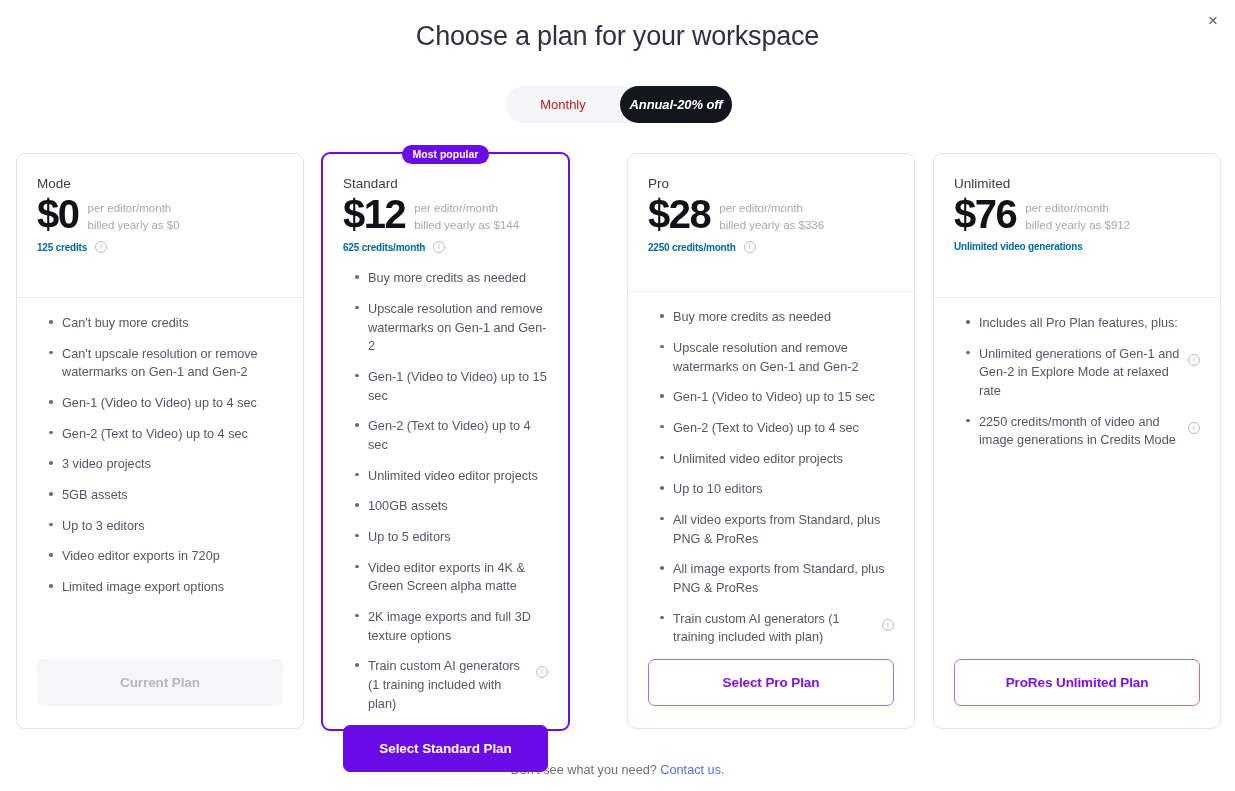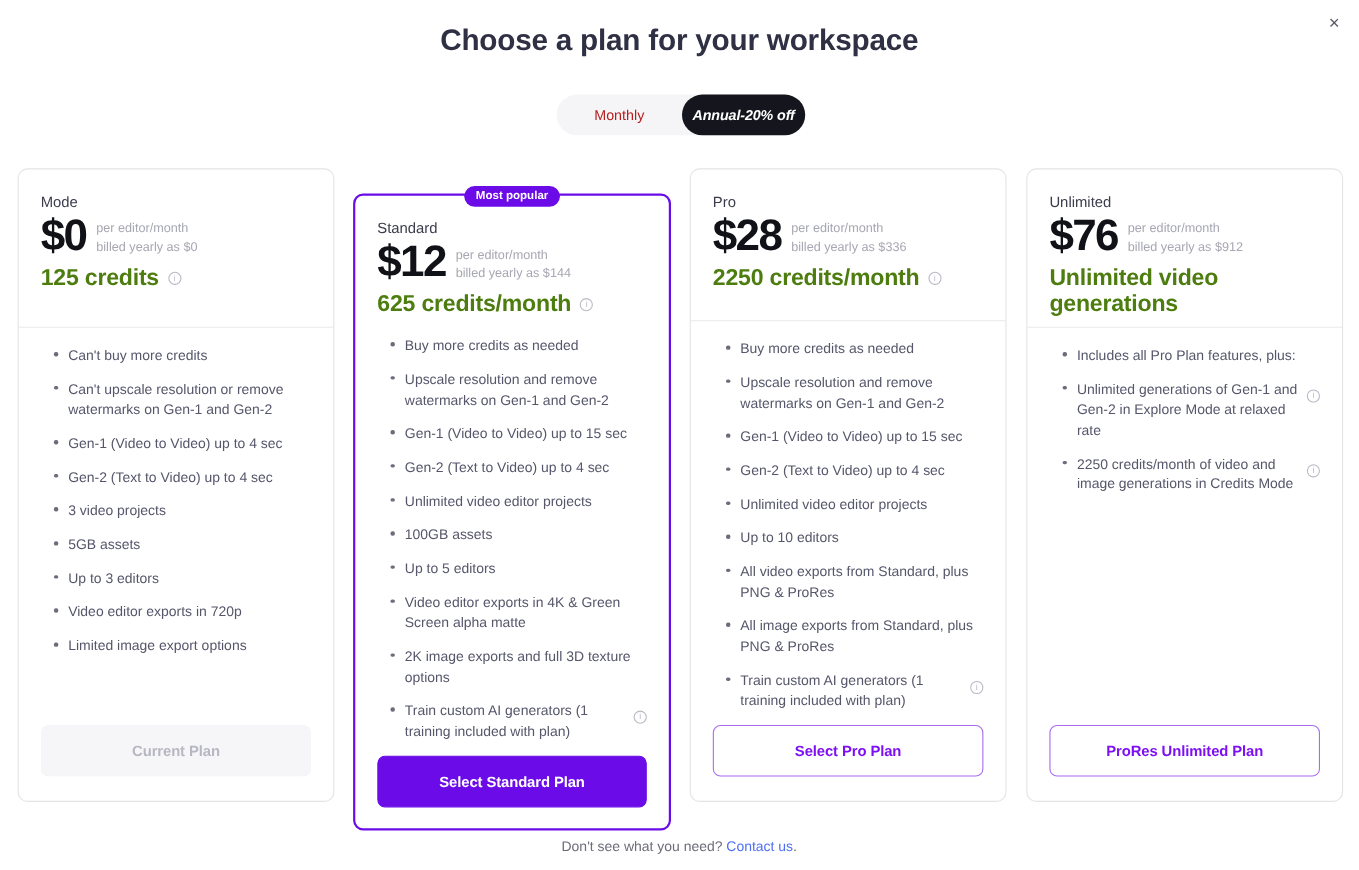--- a/index.html
+++ b/index.html
@@ -18,21 +18,21 @@
     width: 28px; height: 28px;
     display: flex; align-items: center; justify-content: center;
     font-size: 17px; color: #5a5a66; cursor: pointer;
     background: none; border: none; line-height: 1;
   }
 
   
   .page-title {
     position: absolute; top: 21px; left: 0; width: 1235px;
     text-align: center;
-    font-size: 27px; font-weight: bold; letter-spacing: -0.2px;
+    font-size: 27px; font-weight: normal; letter-spacing: -0.2px;
     color: #2f3044;
   }
 
   
   .toggle-wrap {
     position: absolute; top: 86px; left: 506px;
     width: 226px; height: 37px;
     background: #f5f5f7; border-radius: 19px;
     display: flex; align-items: center;
   }
@@ -53,24 +53,23 @@
   .card {
     position: absolute; top: 0;
     width: 288px; height: 576px;
     background: #ffffff;
     border: 1px solid #e4e4e8;
     border-radius: 9px;
     display: flex; flex-direction: column;
   }
   .card.c0 { left: 16px; }
   .card.c1 {
-    left: 321px; top: -1px; width: 289px; height: 579px;
+    left: 321px; top: -1px; width: 249px; height: 579px;
     border: 2px solid #6b0ce8;
     z-index: 3;
-    margin-top: 24px;
   }
   .card.c2 { left: 627px; }
   .card.c3 { left: 933px; }
 
   .badge {
     position: absolute; top: -9px; left: 50%; transform: translateX(-50%);
     background: #6b0ce8; color: #fff;
     font-size: 10.5px; font-weight: bold;
     padding: 3px 11px 4px; border-radius: 10px;
     white-space: nowrap;
@@ -82,21 +81,21 @@
   .price {
     font-size: 40px; font-weight: bold; letter-spacing: -1.5px;
     color: #111218; line-height: 1.08;
   }
   .price-sub { margin-left: 9px; margin-top: 7px; }
   .price-sub div {
     font-size: 11.5px; color: #a6a7b2; line-height: 1.52; white-space: nowrap;
   }
   .credits-row { display: flex; align-items: center; margin-top: 5px; }
   .credits {
-    font-size: 21px; font-weight: bold; color: #4d7c0f; letter-spacing: -0.2px;
+    font-size: 10px; font-weight: bold; color: #0369a1; letter-spacing: -0.2px;
   }
   .info-icon {
     display: inline-flex; align-items: center; justify-content: center;
     width: 12px; height: 12px; border: 1px solid #b9bac6; border-radius: 50%;
     font-size: 8px; color: #b9bac6; font-style: normal;
     line-height: 1; flex: 0 0 auto;
   }
   .credits-row .info-icon { margin-left: 8px; }
 
   .divider { height: 1px; background: #ececef; margin: 0; }

